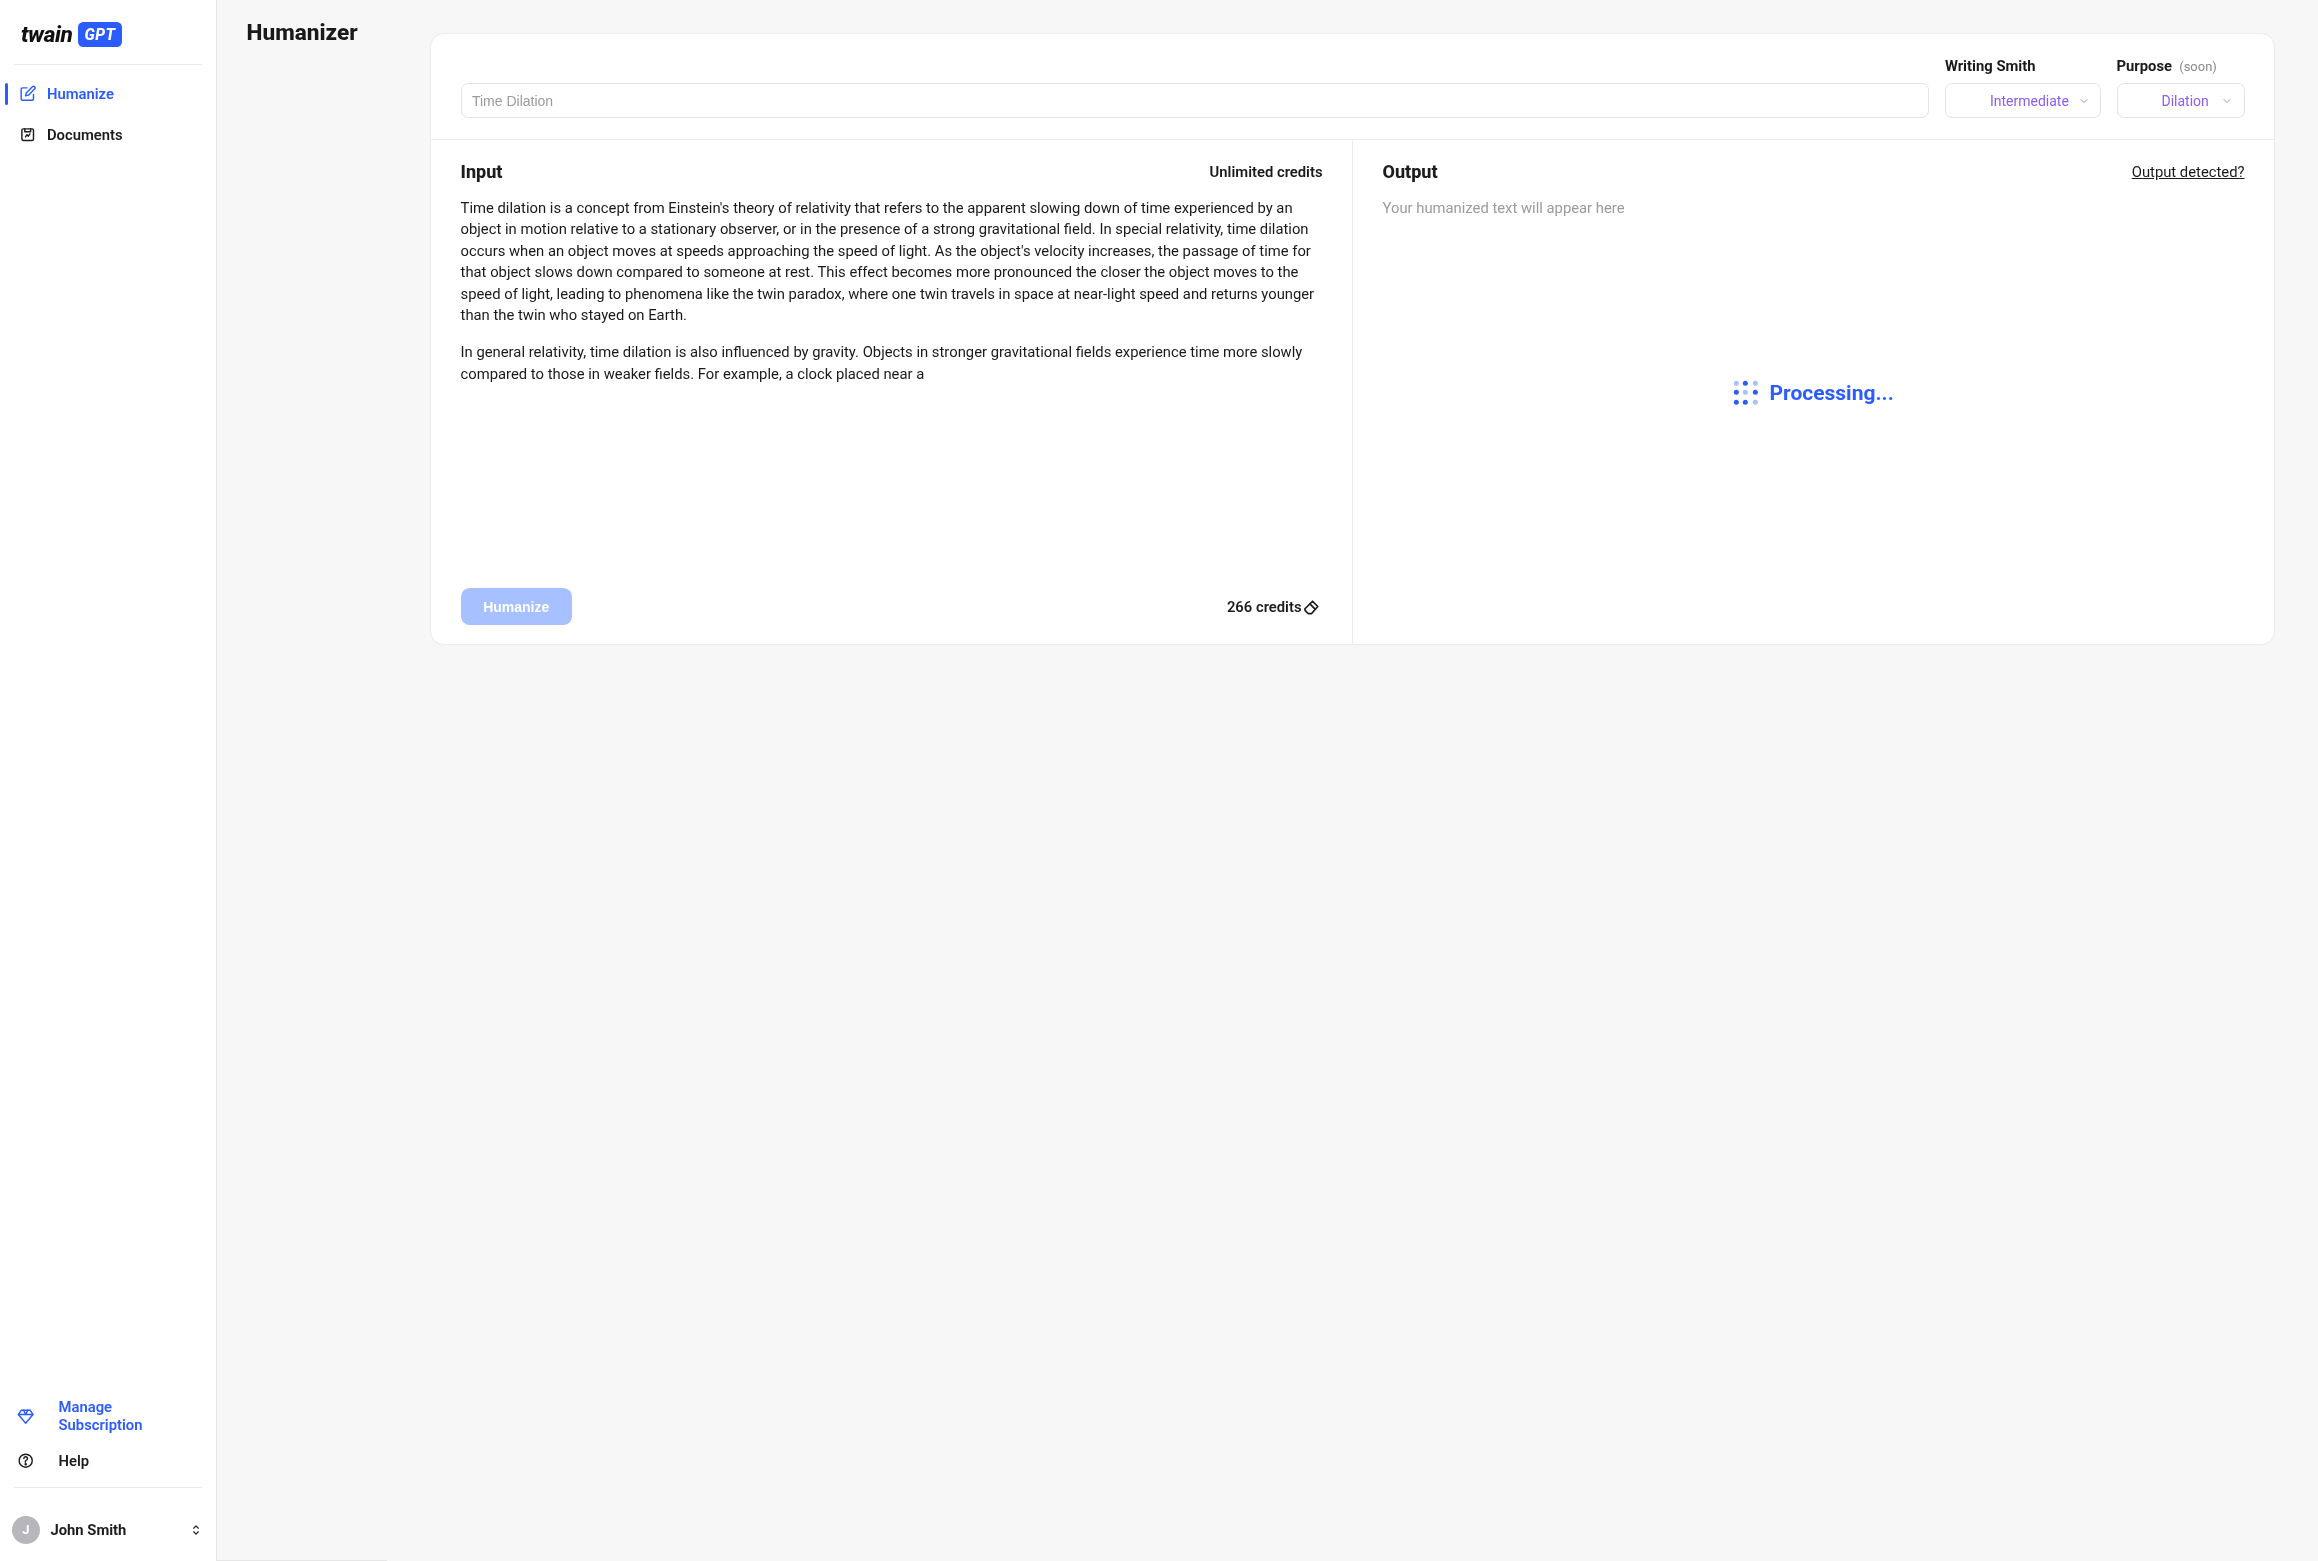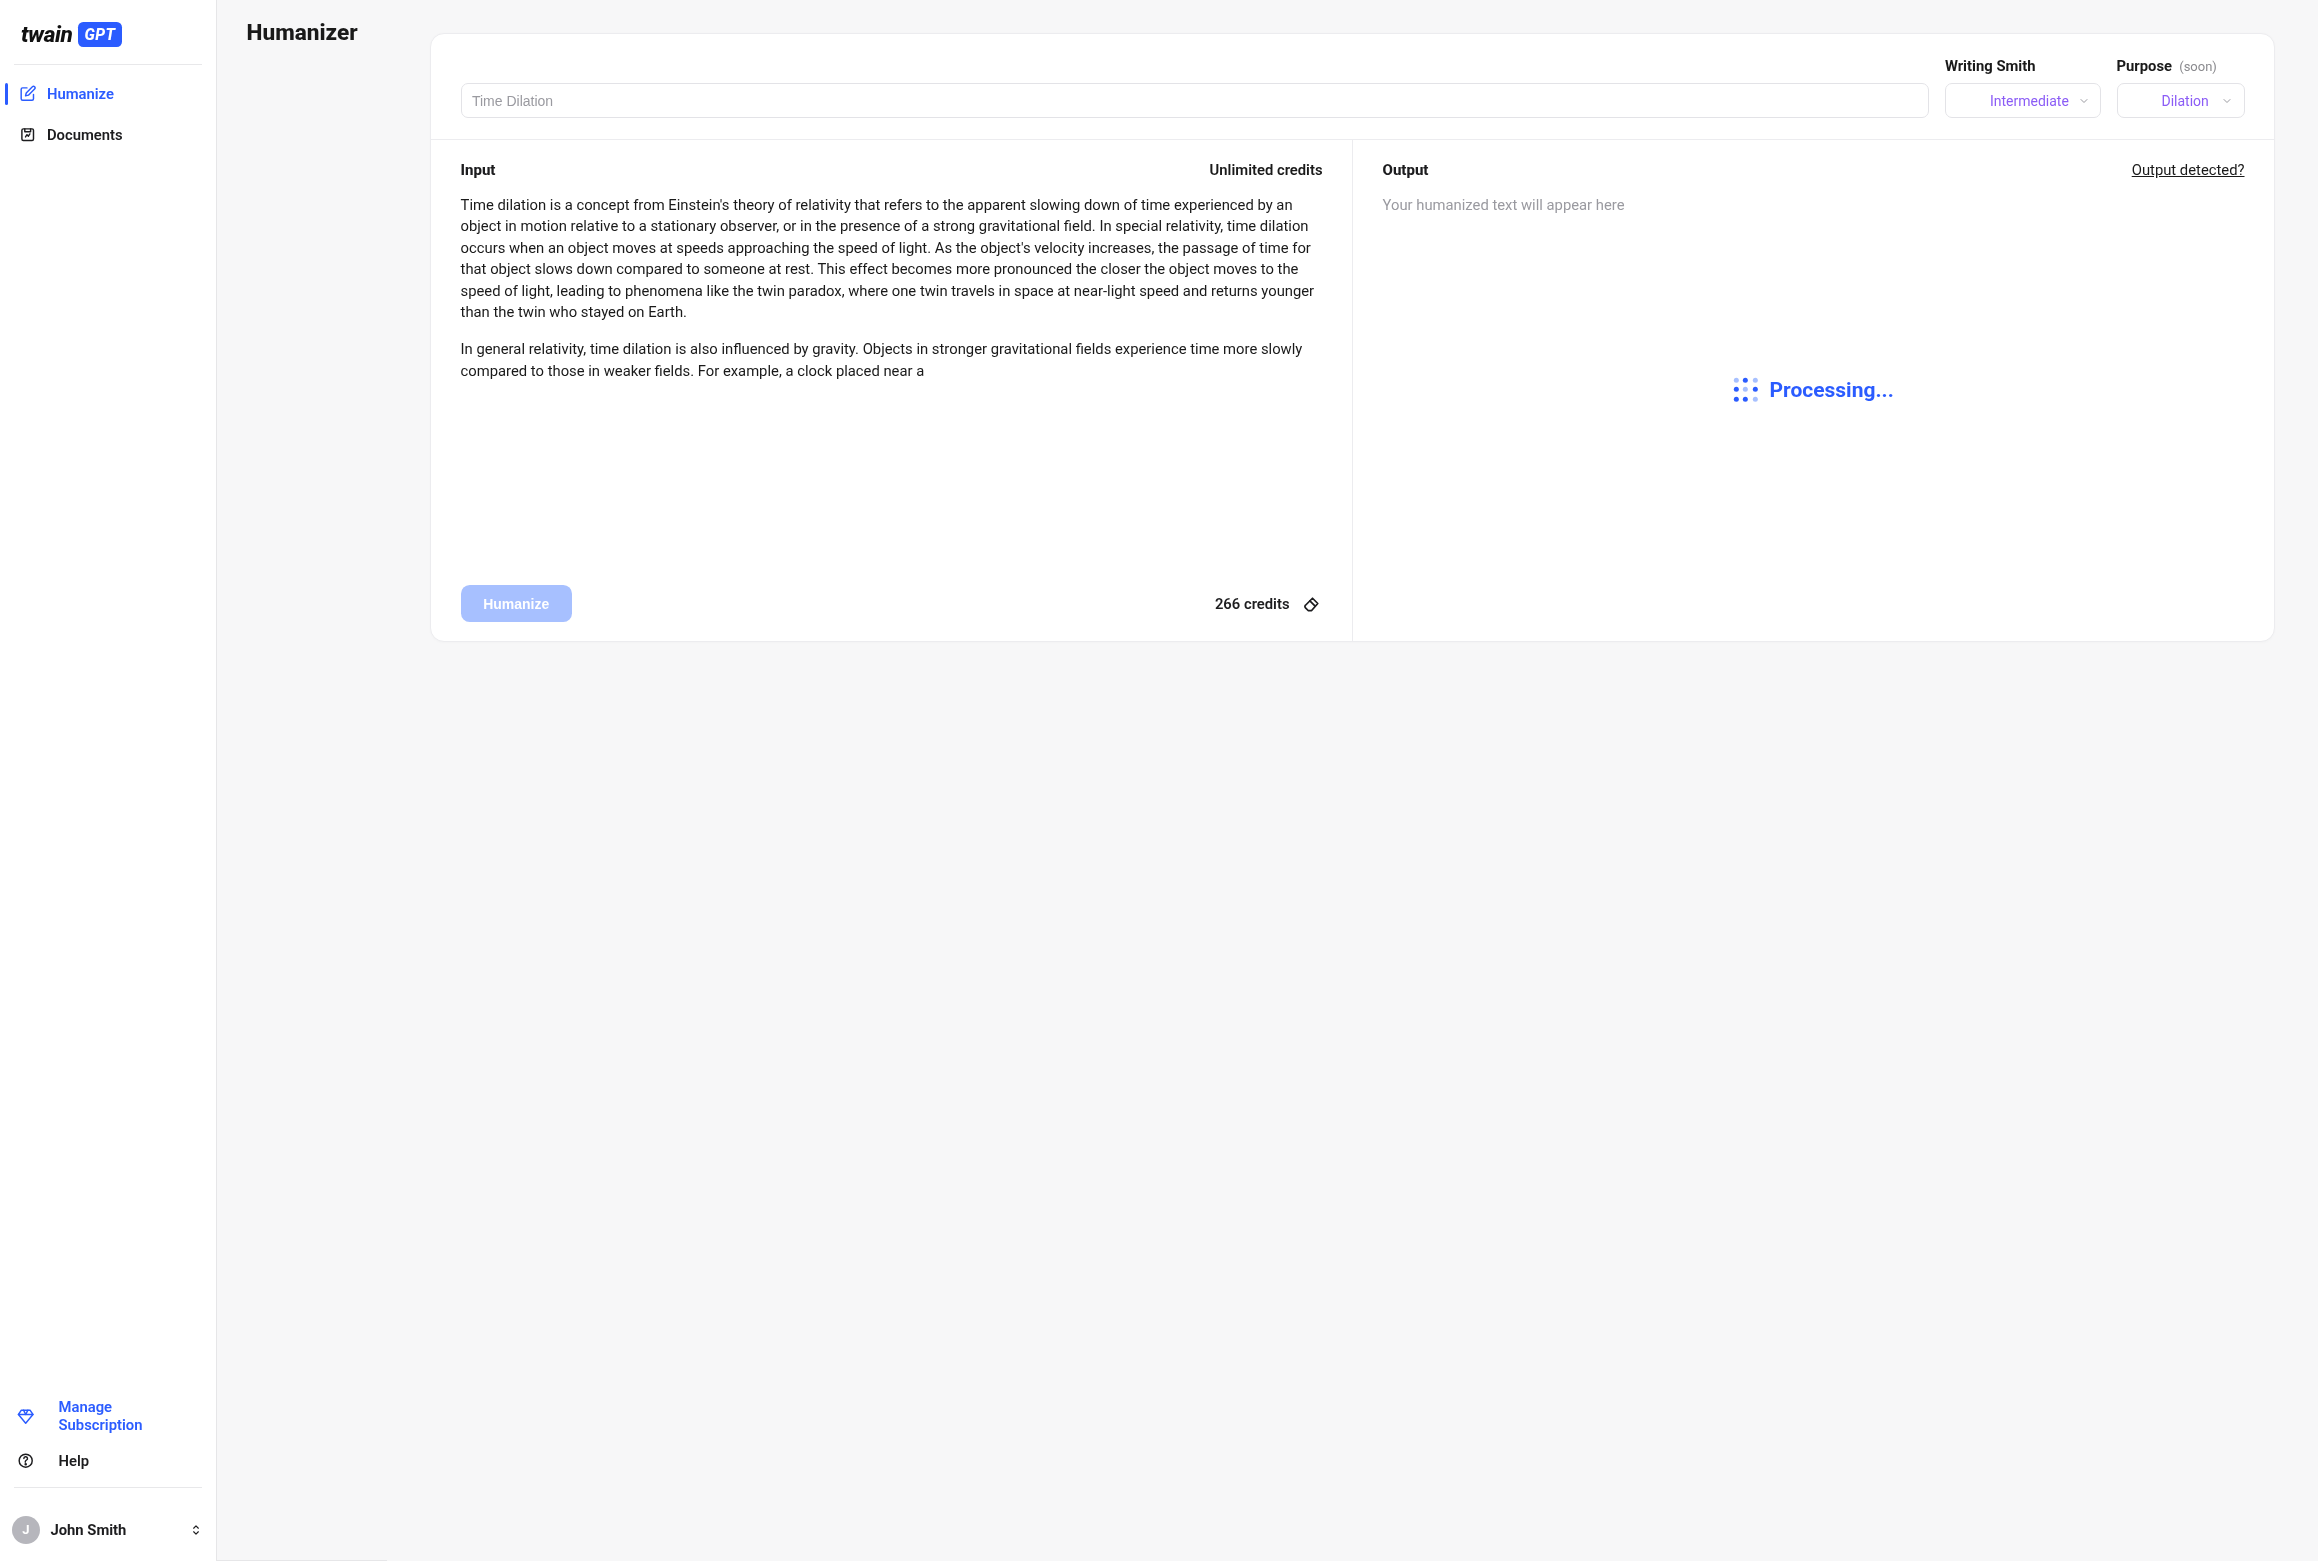--- a/index.html
+++ b/index.html
@@ -113,35 +113,35 @@
   .input::placeholder { color: #9a9aa0; }
   .select { cursor: pointer; min-width: 127px; color: #8b5cf6; padding-left: 44px; }
   .select.purpose { min-width: 128px; }
   .card-body { display: flex; }
   .pane { flex: 1; min-width: 0; }
   .pane.input-pane { border-right: 0.9px solid #ececef; }
   .pane-header {
     display: flex; align-items: center; justify-content: space-between;
     padding: 21px 29.5px 7px 29.5px;
   }
-  .pane-title { font-weight: 800; font-size: 15px; }
+  .pane-title { font-weight: 800; font-size: 18px; }
   .credits { font-size: 14.8px; font-weight: 600; color: #1a1a1a; }
   .link-underline { text-decoration: underline; cursor: pointer; font-size: 14.8px; color: #1a1a1a; }
   .pane-body { padding: 8.7px 29.5px 0 29.5px; font-size: 14.8px; line-height: 1.45; color: #1a1a1a; height: 387px; overflow: hidden; }
   .pane-body.output { color: #9a9aa0;}
   .pane-body p { margin-bottom: 15.6px; }
   .pane-footer {
     display: flex; align-items: center; justify-content: space-between;
     padding: 12px 29.5px 19px 29.5px; gap: 12px;
   }
   .btn {
     background: #a7c0ff; color: #fff; font-weight: 700; font-size: 14px;
     border: none; padding: 10.4px 22.6px; border-radius: 8.7px; cursor: pointer;
   }
-  .credit-count { display: flex; align-items: center; gap: 12px; font-weight: 600; font-size: 14.8px; }
+  .credit-count { display: flex; align-items: center; font-weight: 600; font-size: 14.8px; }
   .eraser { width: 21px; height: 21px; cursor: pointer; display:flex; align-items:center; justify-content:center;}
   .output-center {
     position: relative; height: 100%;
   }
   .output-placeholder { color: #9a9aa0; font-size: 14.8px; }
   .processing {
     position: absolute; left: 50%; top: 44%; transform: translate(-50%,-50%);
     display: flex; align-items: center; gap: 12px; color: #2b5cff;
     font-weight: 700; font-size: 21px;
   }

